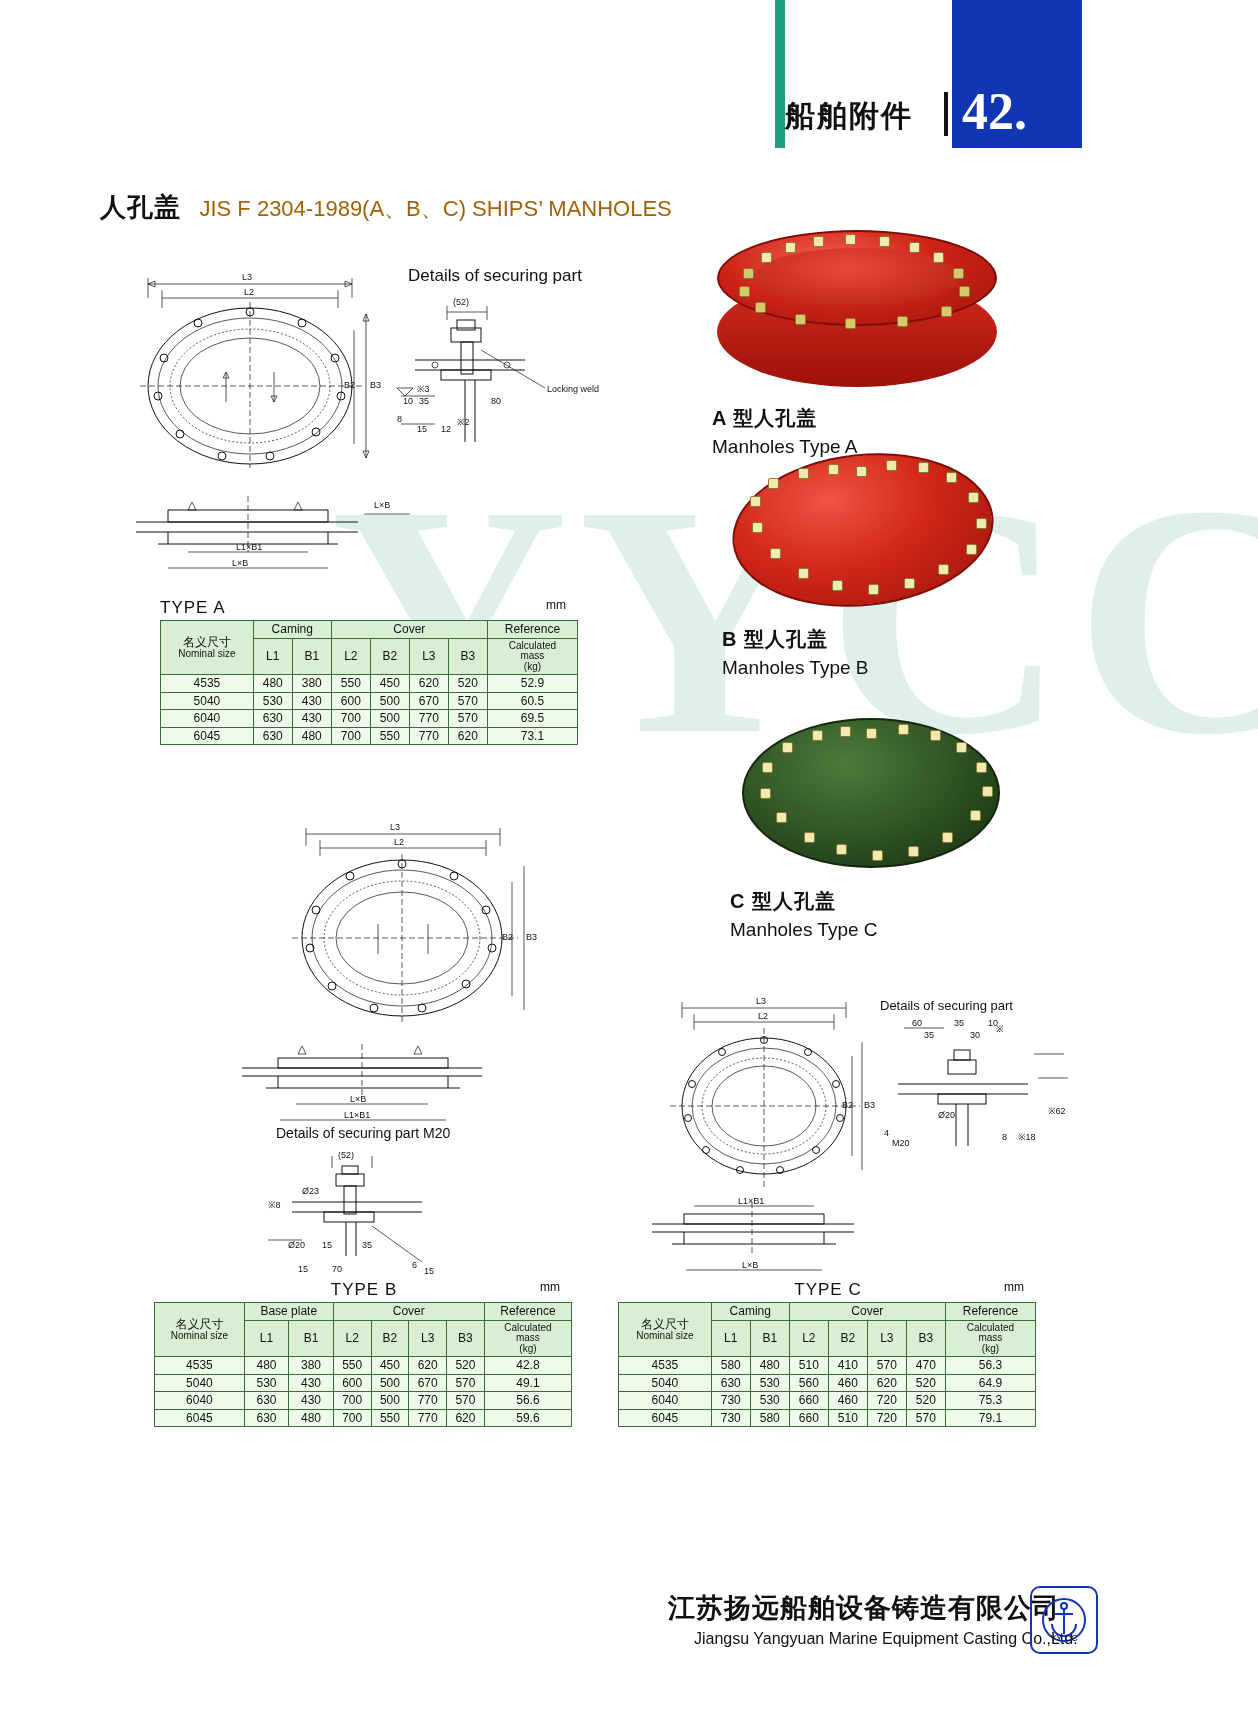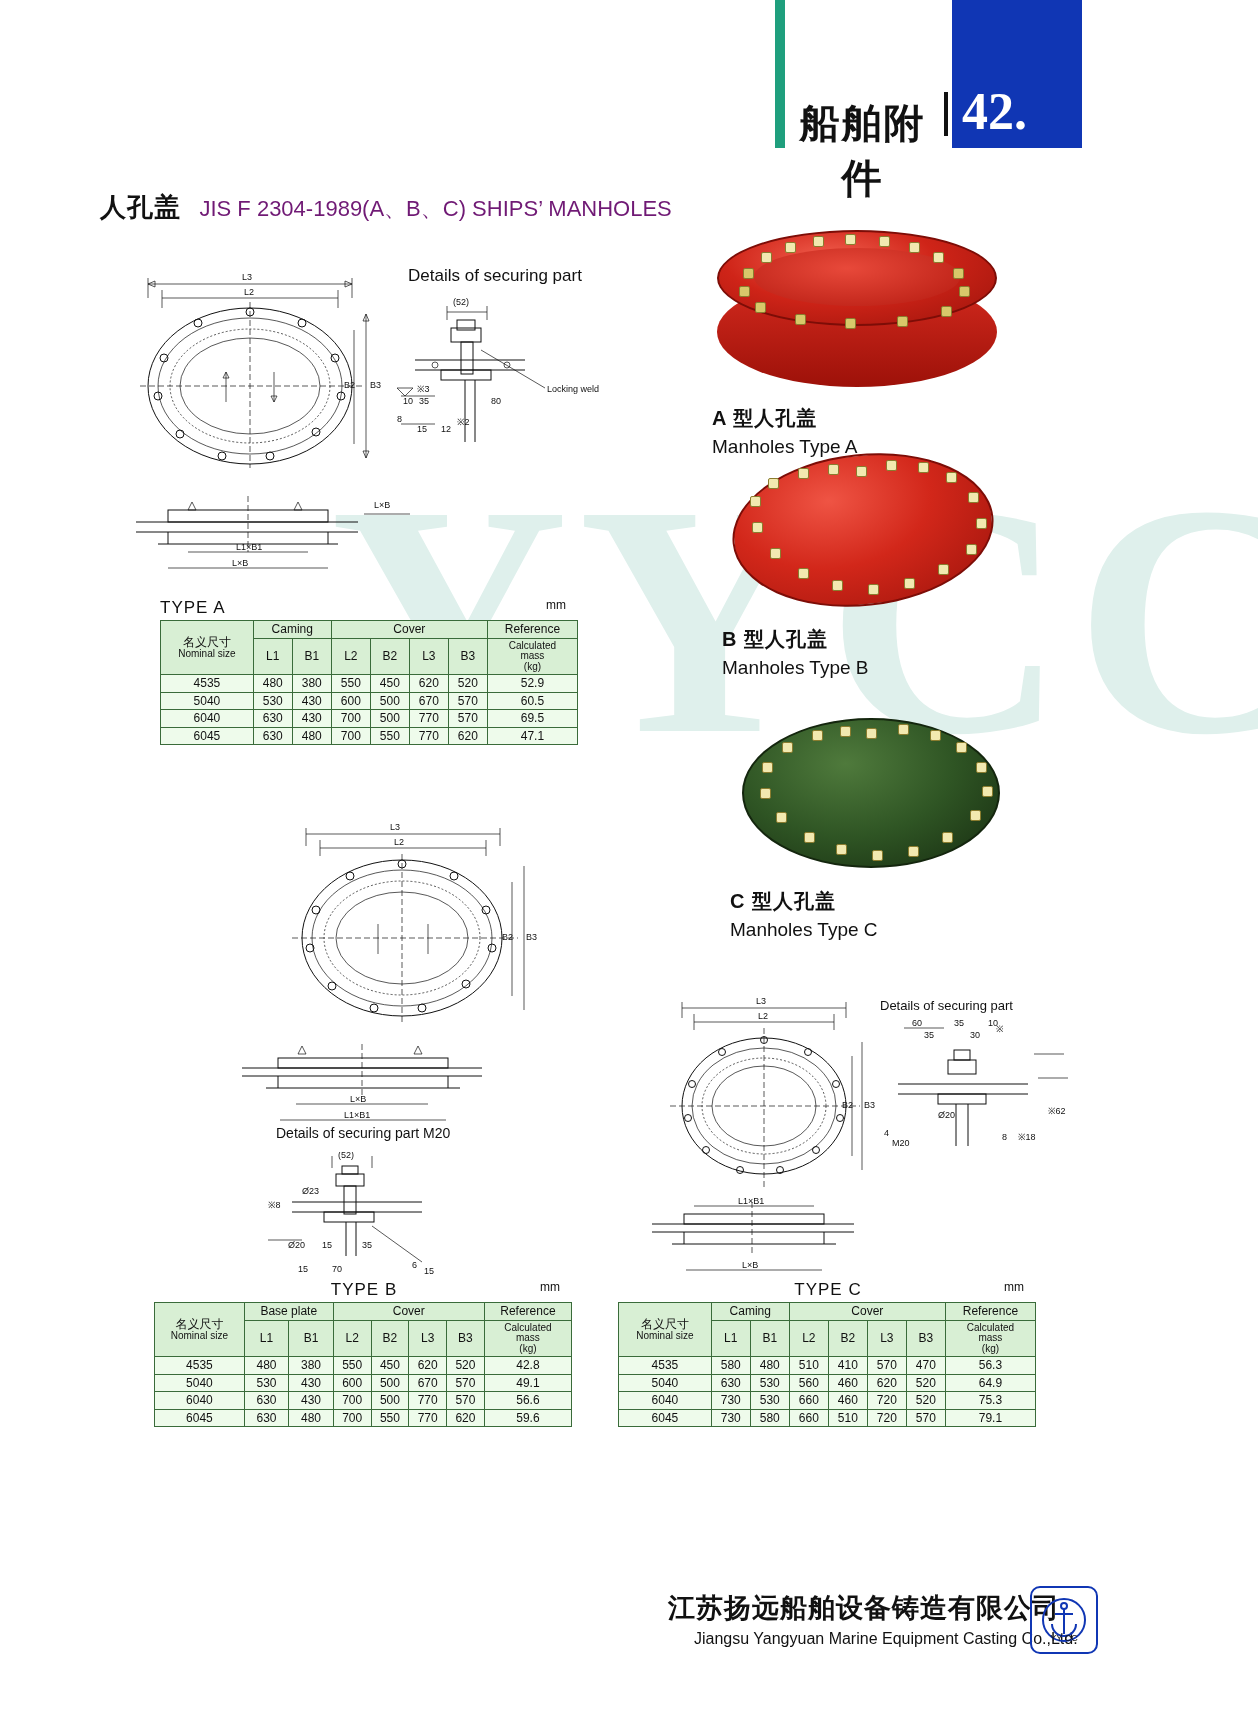--- a/index.html
+++ b/index.html
@@ -17,41 +17,41 @@
   .hdr-green{
     position:absolute;top:0;left:775px;width:10px;height:148px;
     background:#1f9f7d;
   }
   .hdr-blue{
     position:absolute;top:0;left:952px;width:130px;height:148px;
     background:#1036b4;
   }
   .hdr-cn{
     position:absolute;top:96px;left:785px;width:155px;
-    font-size:40px;font-weight:bold;color:#111;letter-spacing:2px;
-    text-align:center;
+    font-size:30px;font-weight:bold;color:#111;letter-spacing:2px;
+    text-align:left;
   }
   .hdr-bar{
     position:absolute;top:92px;left:944px;width:4px;height:44px;background:#111;
   }
   .hdr-num{
     position:absolute;top:82px;left:962px;width:120px;
     font-size:52px;font-weight:bold;color:#ffffff;
     font-family:"Liberation Serif", serif;
   }
   
   #doc-title{
     position:absolute;top:190px;left:100px;width:800px;
     white-space:nowrap;
   }
   #doc-title .cn{
     font-size:26px;font-weight:bold;color:#111;letter-spacing:1px;
   }
   #doc-title .en{
-    font-size:22px;color:#701a75;margin-left:14px;
+    font-size:22px;color:#a16207;margin-left:14px;
     font-family:"Liberation Sans", sans-serif;
     text-align:right;
   }
   
   #watermark{
     position:absolute;top:430px;left:330px;width:620px;height:700px;
     color:#dff0ec;font-size:330px;font-weight:bold;
     font-family:"Liberation Serif", serif;
     letter-spacing:10px;
     z-index:0;pointer-events:none;user-select:none;
@@ -581,21 +581,21 @@
           <td>69.5</td>
         </tr>
         <tr>
           <td>6045</td>
           <td>630</td>
           <td>480</td>
           <td>700</td>
           <td>550</td>
           <td>770</td>
           <td>620</td>
-          <td>47.1</td>
+          <td>73.1</td>
         </tr>
       </tbody>
   </table>
 </div>
 
 <div class="tbl-wrap" style="top:1280px;left:154px;width:420px;">
   <div class="tbl-title" style="text-align:center;width:420px;">TYPE  B</div>
   <div class="tbl-unit" style="top:0;right:14px;">mm</div>
   <table class="spec" style="width:418px;">
     <thead>

